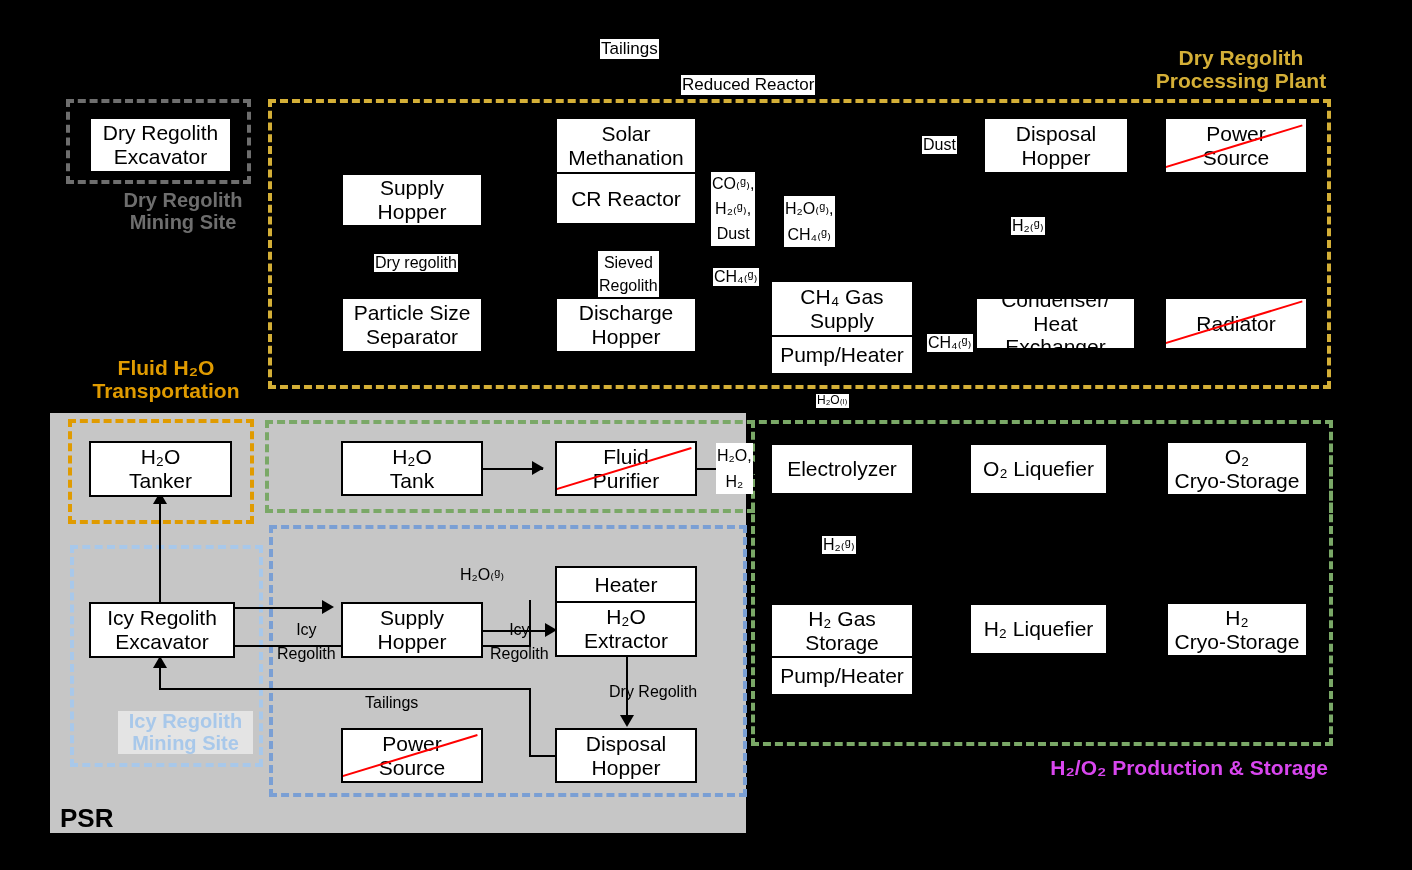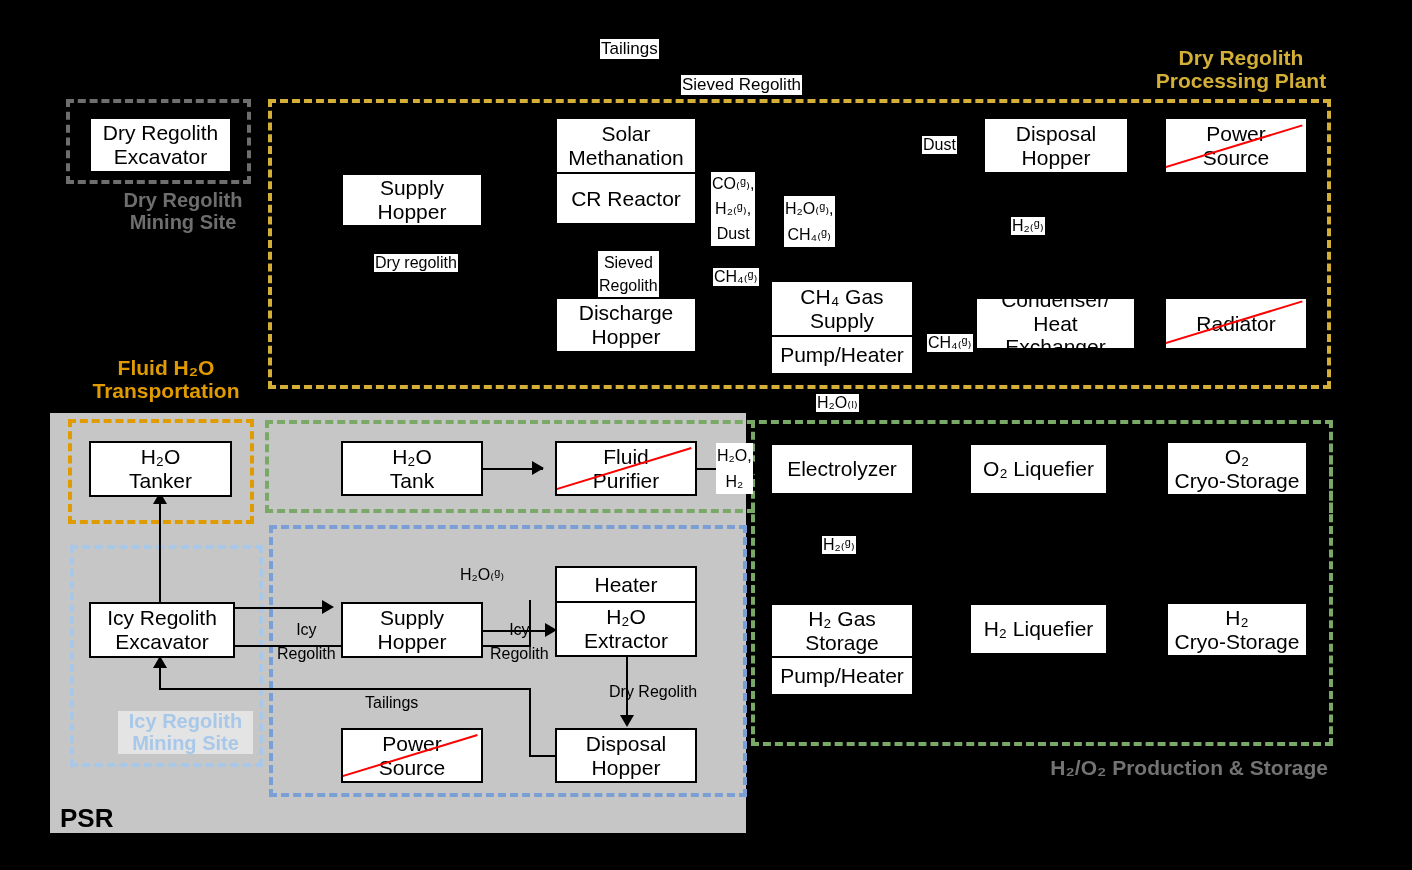--- a/index.html
+++ b/index.html
@@ -61,21 +61,21 @@
   <div class="zone-label" style="left:1151px;top:47px;width:180px;text-align:center;color:#d4af37;font-size:21px;">Dry Regolith
 Processing Plant</div>
 
   <div class="zone zone-dashed" style="left:68px;top:419px;width:186px;height:105px;border:4px dashed #e09b00;"></div>
   <div class="zone-label" style="left:78px;top:357px;width:176px;text-align:center;color:#e09b00;font-size:21px;">Fluid H₂O
 Transportation</div>
 
   <div class="zone zone-dashed" style="left:265px;top:420px;width:1068px;height:93px;border:4px dashed #7aa867;border-bottom:none;"></div>
   <div class="zone zone-dashed" style="left:265px;top:420px;width:490px;height:93px;border:4px dashed #7aa867;border-top:none;border-right:none;border-left:none;"></div>
   <div class="zone zone-dashed" style="left:751px;top:420px;width:582px;height:326px;border:4px dashed #7aa867;border-top:none;"></div>
-  <div class="zone-label" style="left:1028px;top:757px;width:300px;text-align:right;color:#737373;font-size:21px;">H₂/O₂ Production &amp; Storage</div>
+  <div class="zone-label" style="left:1028px;top:757px;width:300px;text-align:right;color:#d946ef;font-size:21px;">H₂/O₂ Production &amp; Storage</div>
 
   <div class="zone zone-dashed" style="left:70px;top:545px;width:193px;height:222px;border:4px dashed #a8c8ea;"></div>
   <div class="zone-label" style="left:118px;top:711px;width:135px;text-align:center;color:#a8c8ea;font-size:20px;background:#e4e4e4;">Icy Regolith
 Mining Site</div>
 
   <div class="zone zone-dashed" style="left:269px;top:525px;width:478px;height:272px;border:4px dashed #7a9fd4;"></div>
 
   <div class="ln vl" style="left:159px;top:60px;height:58px;"></div>
   <div class="ln hl" style="left:159px;top:60px;width:253px;"></div>
   <div class="ln vl" style="left:411px;top:60px;height:113px;"></div>
@@ -156,20 +156,22 @@
   <div class="ln hl" style="left:529px;top:755px;width:30px;"></div>
   <div class="ln vl" style="left:159px;top:662px;height:28px;"></div>
   <div class="arrow arr-u" style="left:153px;top:656px;"></div>
 
   <div class="bx" style="left:89px;top:117px;width:143px;height:56px;white-space:pre-line;">Dry Regolith
 Excavator</div>
 
   <div class="bx" style="left:341px;top:173px;width:142px;height:54px;white-space:pre-line;">Supply
 Hopper</div>
 
+  <div class="bx" style="left:341px;top:297px;width:142px;height:56px;white-space:pre-line;">Particle Size
+Separator</div>
 
   <div class="bx" style="left:555px;top:117px;width:142px;height:57px;white-space:pre-line;">Solar
 Methanation</div>
   <div class="bx sub" style="left:555px;top:174px;width:142px;height:51px;">CR Reactor</div>
 
   <div class="bx" style="left:555px;top:297px;width:142px;height:56px;white-space:pre-line;">Discharge
 Hopper</div>
 
 
   <div class="bx" style="left:770px;top:280px;width:144px;height:57px;white-space:pre-line;">CH₄ Gas
@@ -223,21 +225,21 @@
 Extractor</div>
 
   <div class="bx strike" style="left:341px;top:728px;width:142px;height:55px;white-space:pre-line;">Power
 Source</div>
 
   <div class="bx" style="left:555px;top:728px;width:142px;height:55px;white-space:pre-line;">Disposal
 Hopper</div>
 
   <div class="lbl" style="left:600px;top:39px;font-size:17px;">Tailings</div>
 
-  <div class="lbl" style="left:681px;top:75px;font-size:17px;">Sieved Regolith</div>
+  <div class="lbl" style="left:681px;top:75px;font-size:17px;">Reduced Reactor</div>
 
   <div class="lbl" style="left:374px;top:254px;font-size:16px;">Dry regolith</div>
 
   <div class="lbl" style="left:598px;top:251px;font-size:16px;text-align:center;line-height:1.45;">
     <span style="background:#fff;display:inline-block;">Sieved</span><br>
     <span style="background:#fff;display:inline-block;">Regolith</span>
   </div>
 
   <div class="lbl" style="left:711px;top:172px;font-size:16px;white-space:pre-line;line-height:1.55;text-align:center;">CO₍ᵍ₎,
 H₂₍ᵍ₎,
@@ -247,21 +249,21 @@
 
   <div class="lbl" style="left:784px;top:196px;font-size:16px;white-space:pre-line;line-height:1.6;text-align:center;">H₂O₍ᵍ₎,
 CH₄₍ᵍ₎</div>
 
   <div class="lbl" style="left:922px;top:136px;font-size:16px;">Dust</div>
 
   <div class="lbl" style="left:1011px;top:217px;font-size:16px;">H₂₍ᵍ₎</div>
 
   <div class="lbl" style="left:927px;top:334px;font-size:16px;">CH₄₍ᵍ₎</div>
 
-  <div class="lbl" style="left:816px;top:394px;font-size:16px;">H₂O₍ₗ₎</div>
+  <div class="lbl" style="left:816px;top:394px;font-size:12px;">H₂O₍ₗ₎</div>
 
   <div class="lbl" style="left:716px;top:443px;font-size:16px;white-space:pre-line;line-height:1.6;text-align:center;">H₂O,
 H₂</div>
 
   <div class="lbl" style="left:822px;top:536px;font-size:16px;">H₂₍ᵍ₎</div>
 
   <div class="lbl ongray" style="left:459px;top:566px;font-size:16px;background:transparent;">H₂O₍ᵍ₎</div>
 
   <div class="lbl ongray" style="left:276px;top:618px;font-size:16px;white-space:pre-line;line-height:1.5;text-align:center;background:transparent;">Icy
 Regolith</div>

